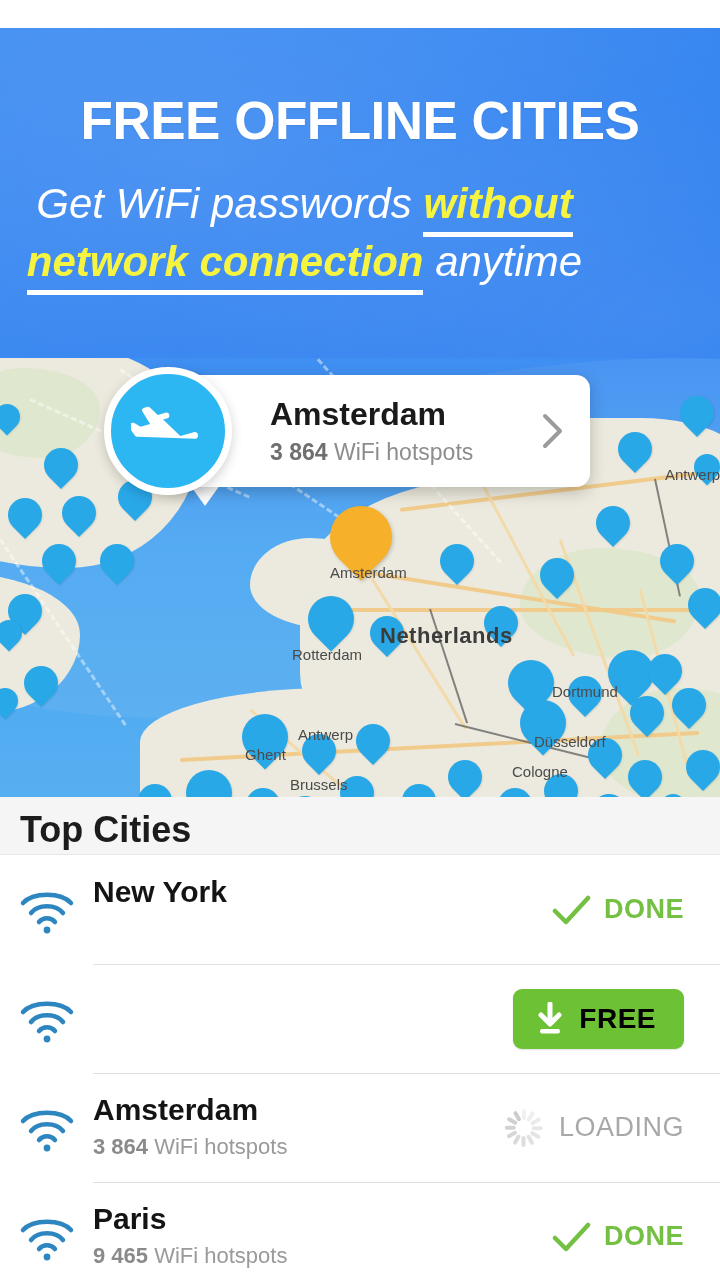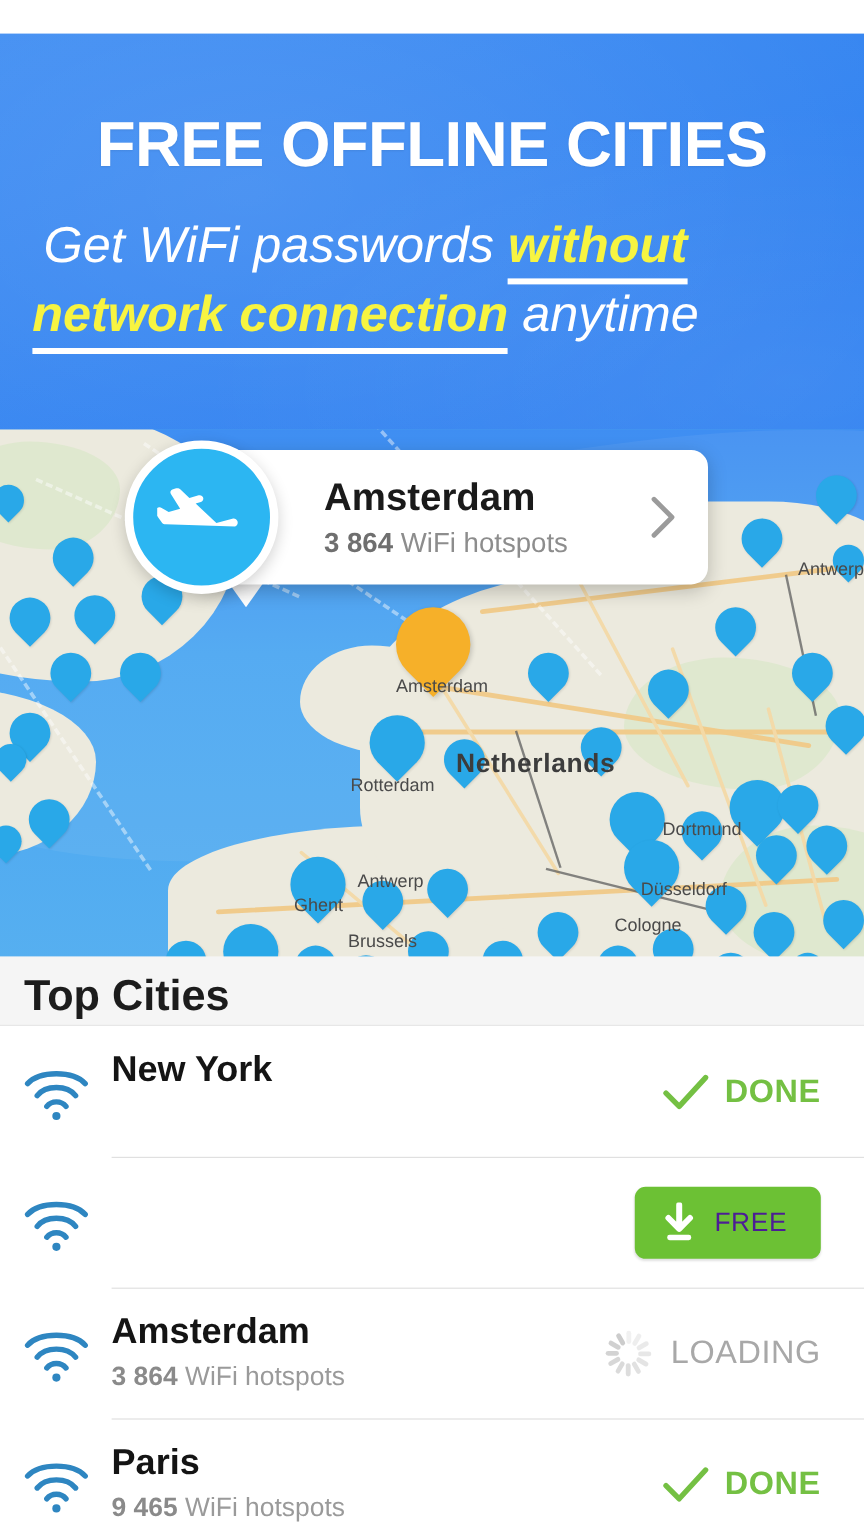--- a/index.html
+++ b/index.html
@@ -155,21 +155,21 @@
     display: flex; align-items: center; justify-content: flex-end; padding-right: 36px;
   }
   .done { display: flex; align-items: center; gap: 12px; }
   .done-text { font-size: 27px; font-weight: bold; color: #74c043; letter-spacing: .5px; }
   .free-btn {
     display: flex; align-items: center; gap: 14px;
     background: #6cc134; border-radius: 9px;
     padding: 13px 28px 13px 22px;
     box-shadow: 0 1px 2px rgba(0,0,0,0.12);
   }
-  .free-text { font-size: 22px; font-weight: normal; color: #4c1d95; letter-spacing: .5px; }
+  .free-text { font-size: 28px; font-weight: bold; color: #000000; letter-spacing: .5px; }
   .loading { display: flex; align-items: center; gap: 14px; }
   .loading-text { font-size: 27px; color: #a8a8a8; letter-spacing: .5px; }
   .spinner { position: relative; width: 42px; height: 42px; }
   .spinner i {
     position: absolute; left: 19.5px; top: 2px; width: 3.5px; height: 11px;
     background: #c9c9c9; border-radius: 2px; transform-origin: 1.75px 19px;
   }
 </style>
 </head>
 <body>

